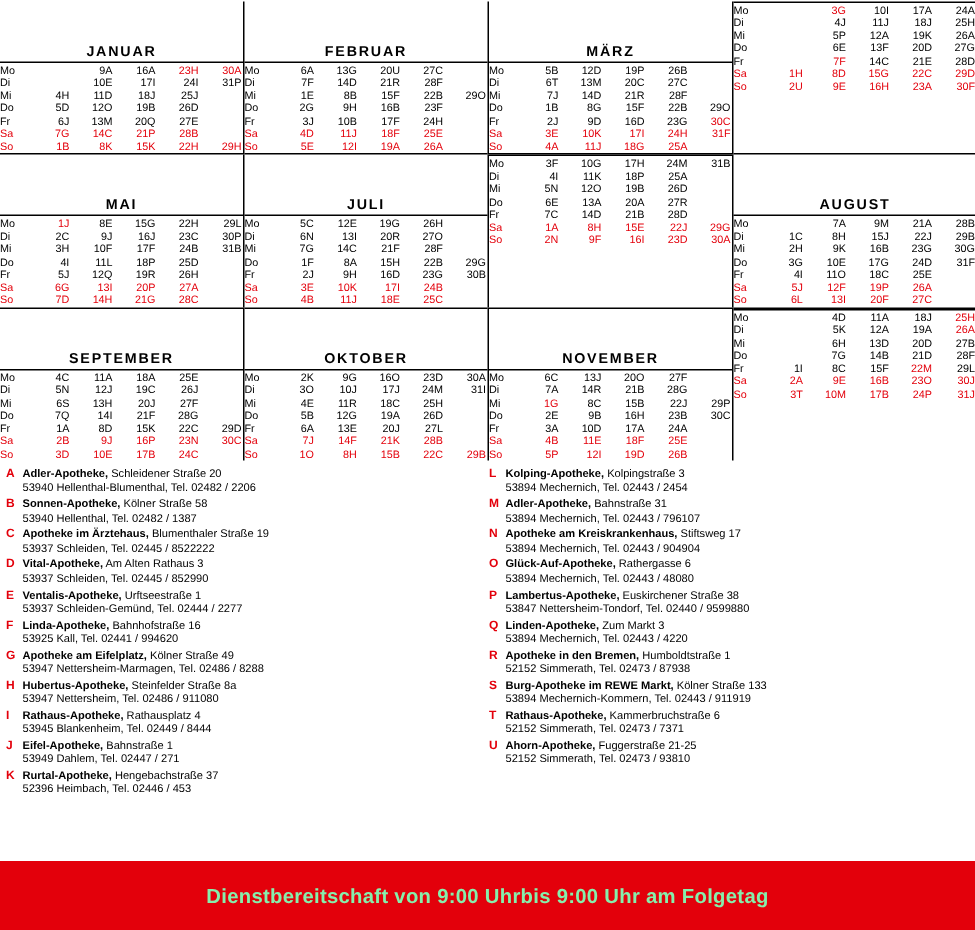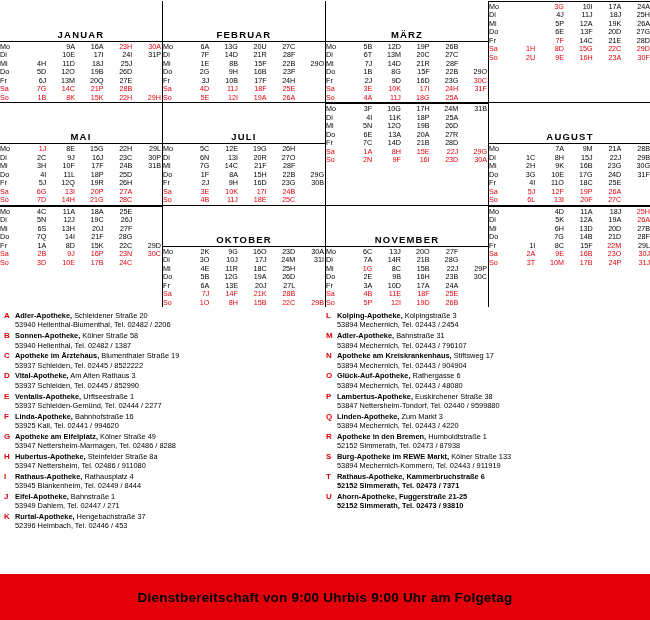--- a/index.html
+++ b/index.html
@@ -88,29 +88,29 @@
     font-size:7.4px;
   }
   .entry .k{
     position:absolute;left:0;top:0;
     font-weight:bold;
     color:#e3000b;
     font-size:8px;
   }
   .entry .n{font-weight:bold;}
   .entry .a{font-weight:normal;text-align:right;}
-  .entry.bold .a{font-weight:bold;}
+  .entry.bold .a{font-weight:normal;}
   
   .footer{
     position:absolute;
     left:0;bottom:0;
     width:650px;
     height:46px;
     background:#e3000b;
-    color:#000000;
+    color:#86efac;
     display:flex;
     align-items:center;
     justify-content:center;
     font-weight:bold;
     font-size:13.5px;
     letter-spacing:0.2px;
   }
 </style>
 </head>
 <body>
@@ -651,20 +651,21 @@
           <td></td>
           <td></td>
           <td></td>
           <td></td>
           <td></td>
           <td></td>
           <td></td>
         </tr>
         <tr>
           <td class="month">
+            <div class="mname">SEPTEMBER</div>
             <div class="hr"></div>
             <table class="days">
               <tbody>
                 <tr>
                   <td class="dl blk">Mo</td>
                   <td class="dn blk">4C</td>
                   <td class="dn2 blk">11A</td>
                   <td class="dn3 blk">18A</td>
                   <td class="dn4 blk">25E</td>
                   <td class="dn5 blk"></td>

